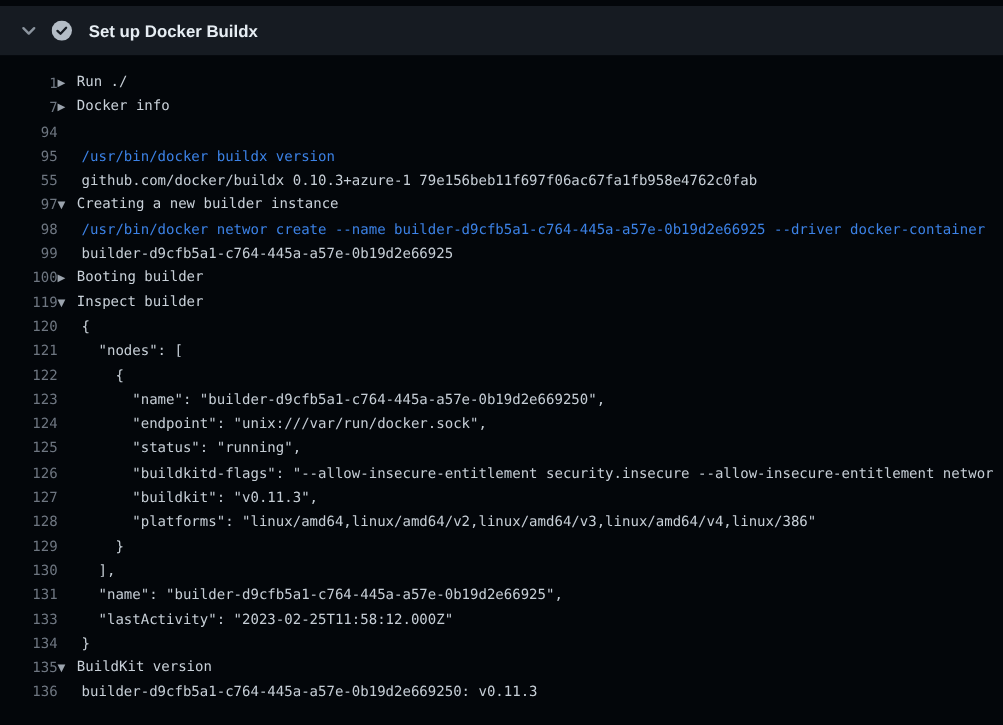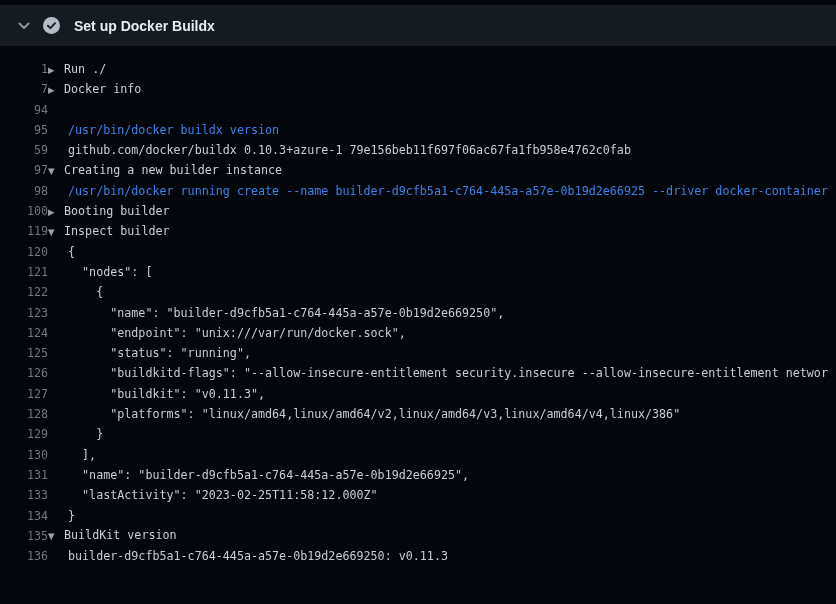--- a/index.html
+++ b/index.html
@@ -51,23 +51,24 @@
     </svg>
   </span>
   <span class="step-title">Set up Docker Buildx</span>
 </div>
 
 <div class="log-area">
     <div class="row group-collapsed"><span class="num">1</span><span class="cnt"><span class="arrow">▶</span><span class="grp-label">Run ./</span></span></div>
     <div class="row group-collapsed"><span class="num">7</span><span class="cnt"><span class="arrow">▶</span><span class="grp-label">Docker info</span></span></div>
     <div class="row group-expanded"><span class="num">94</span></div>
     <div class="row command"><span class="num">95</span><span class="cnt">/usr/bin/docker buildx version</span></div>
-    <div class="row output"><span class="num">59</span><span class="cnt">github.com/docker/buildx 0.10.3+azure-1 79e156beb11f697f06ac67fa1fb958e4762c0fab</span></div>
+    <div class="row output"><span class="num">55</span><span class="cnt">github.com/docker/buildx 0.10.3+azure-1 79e156beb11f697f06ac67fa1fb958e4762c0fab</span></div>
     <div class="row group-expanded"><span class="num">97</span><span class="cnt"><span class="arrow">▼</span><span class="grp-label">Creating a new builder instance</span></span></div>
-    <div class="row command"><span class="num">98</span><span class="cnt">/usr/bin/docker running create --name builder-d9cfb5a1-c764-445a-a57e-0b19d2e66925 --driver docker-container</span></div>
+    <div class="row command"><span class="num">98</span><span class="cnt">/usr/bin/docker networ create --name builder-d9cfb5a1-c764-445a-a57e-0b19d2e66925 --driver docker-container</span></div>
+    <div class="row output"><span class="num">99</span><span class="cnt">builder-d9cfb5a1-c764-445a-a57e-0b19d2e66925</span></div>
     <div class="row group-collapsed"><span class="num">100</span><span class="cnt"><span class="arrow">▶</span><span class="grp-label">Booting builder</span></span></div>
     <div class="row group-expanded"><span class="num">119</span><span class="cnt"><span class="arrow">▼</span><span class="grp-label">Inspect builder</span></span></div>
     <div class="row output"><span class="num">120</span><span class="cnt">{</span></div>
     <div class="row output"><span class="num">121</span><span class="cnt">  "nodes": [</span></div>
     <div class="row output"><span class="num">122</span><span class="cnt">    {</span></div>
     <div class="row output"><span class="num">123</span><span class="cnt">      "name": "builder-d9cfb5a1-c764-445a-a57e-0b19d2e669250",</span></div>
     <div class="row output"><span class="num">124</span><span class="cnt">      "endpoint": "unix:///var/run/docker.sock",</span></div>
     <div class="row output"><span class="num">125</span><span class="cnt">      "status": "running",</span></div>
     <div class="row output"><span class="num">126</span><span class="cnt">      "buildkitd-flags": "--allow-insecure-entitlement security.insecure --allow-insecure-entitlement networ</span></div>
     <div class="row output"><span class="num">127</span><span class="cnt">      "buildkit": "v0.11.3",</span></div>

